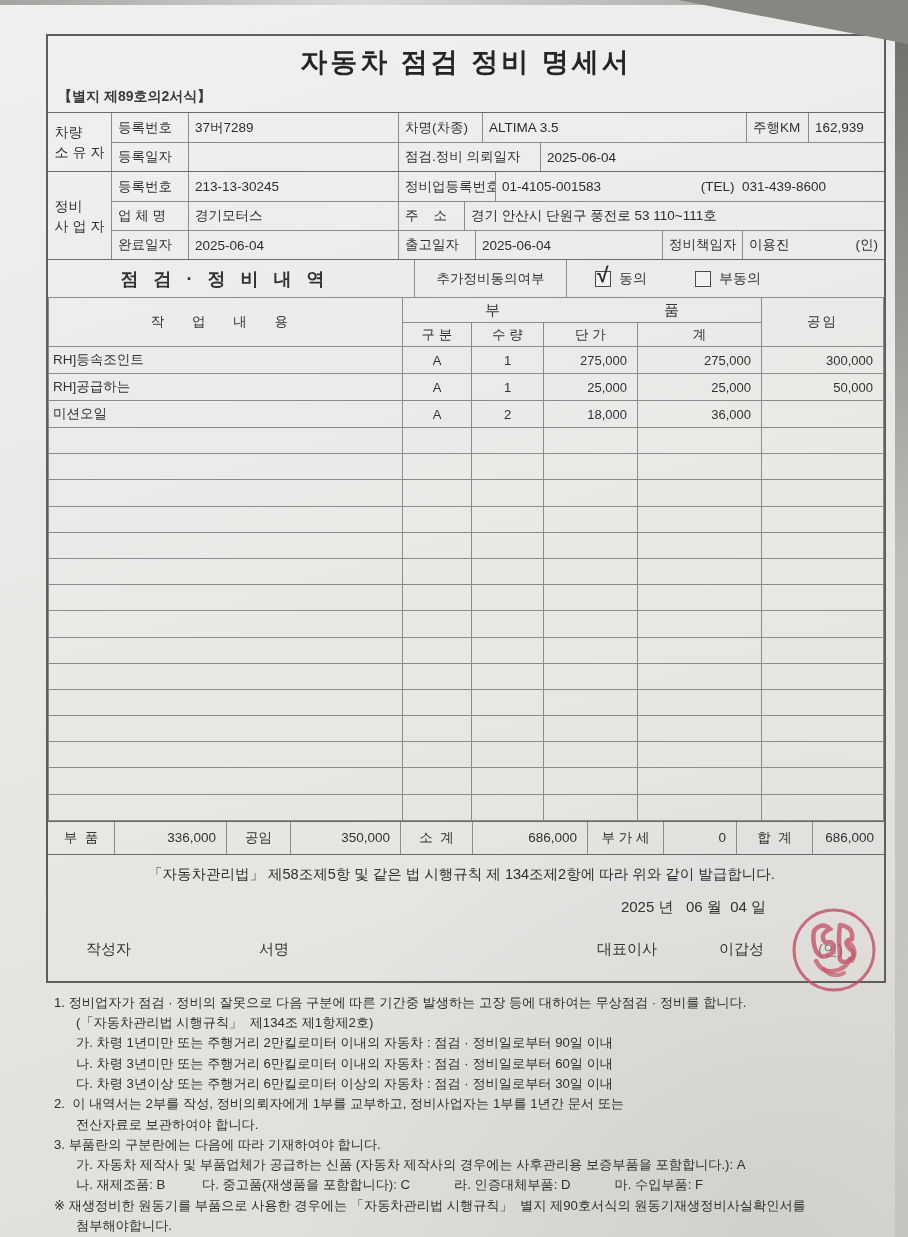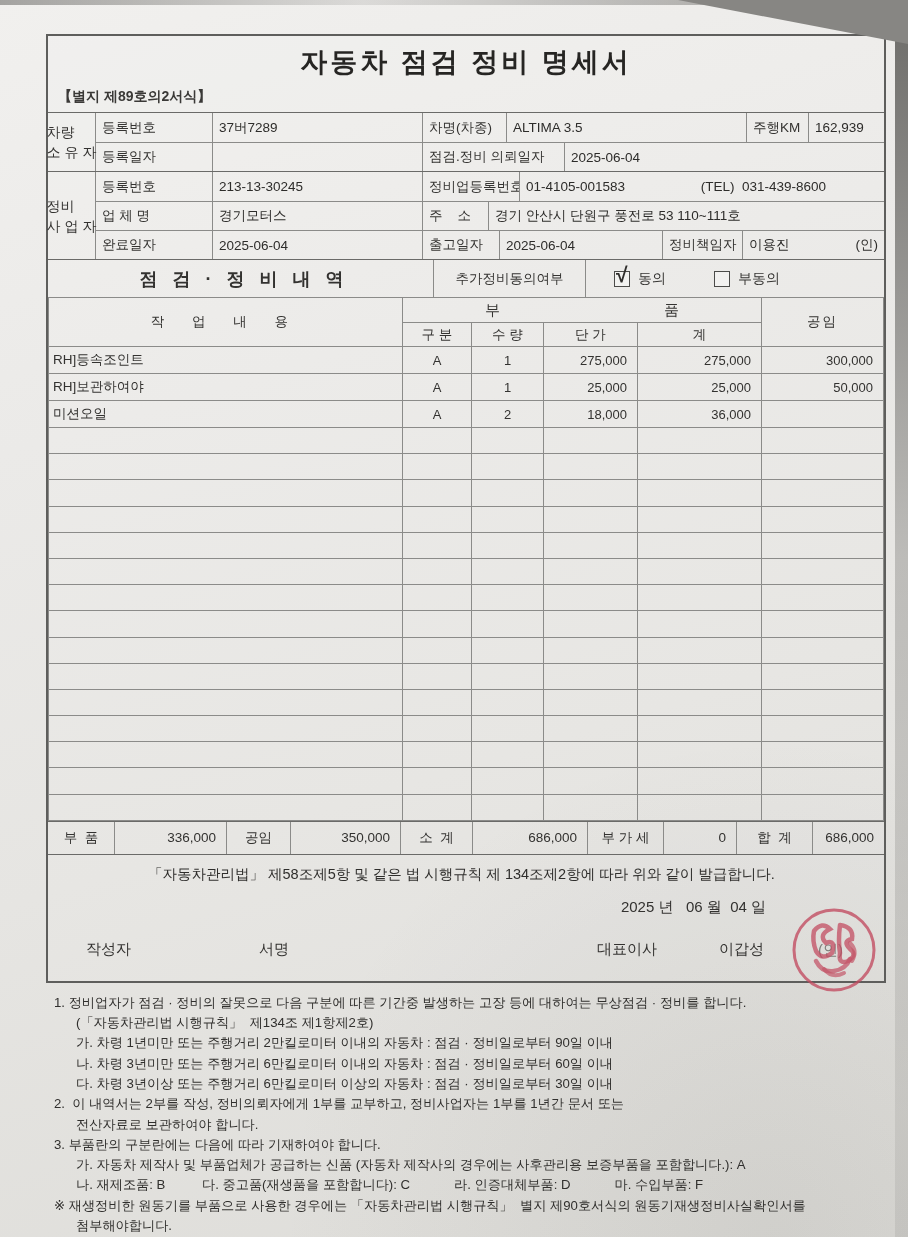--- a/index.html
+++ b/index.html
@@ -32,38 +32,38 @@
   }
   .doc { position:absolute; top:34px; left:46px; width:840px; z-index:2; }
   .doc-box { border:2px solid #5e5e5c; background:rgba(255,255,255,0.06); }
 
   .title-row { height:52px; display:flex; align-items:center; justify-content:center; }
   .doc-title { font-size:27px; font-weight:bold; letter-spacing:3px; color:#262523; }
   .form-code { height:24px; padding-left:10px; font-size:14px; font-weight:bold; color:#3a3937; }
 
   .sec { display:flex; border-top:1.5px solid #6a6a68; }
   .group-cell {
-    width:48px; display:flex; flex-direction:column; align-items:center; justify-content:center;
+    width:64px; display:flex; flex-direction:column; align-items:center; justify-content:center;
     font-size:14px; line-height:20px; border-right:1px solid #8b8b89; white-space:pre;
   }
   .rows { flex:1; display:flex; flex-direction:column; }
   .frow { display:flex; align-items:stretch; }
   .frow + .frow { border-top:1px solid #8b8b89; }
   .h29 { height:29px; }
   .cell { display:flex; align-items:center; font-size:13.5px; padding:0 6px; white-space:pre; overflow:hidden; }
   .cell + .cell { border-left:1px solid #8b8b89; }
   .lbl { color:#343331; }
   .val { color:#2d2c2a; }
   .flex1 { flex:1; }
-  .w76{width:76px;} .w210{width:210px;margin-left:40px;} .w82{width:84px;} .w60{width:62px;} .w74{width:76px;}
+  .w76{width:76px;} .w210{width:210px;} .w82{width:84px;} .w60{width:62px;} .w74{width:76px;}
   .w140{width:142px;} .w95{width:97px;} .w64{width:66px;} .w75{width:77px;} .w80{width:80px;}
   .tel-cell { justify-content:space-between; }
   .manager-cell { justify-content:space-between; }
 
-  .consent-row { display:flex; border-top:1.5px solid #6a6a68; height:38px;padding-left:19px; }
+  .consent-row { display:flex; border-top:1.5px solid #6a6a68; height:38px; }
   .consent-title { width:354px; display:flex; align-items:center; justify-content:center;
     font-size:18px; font-weight:600; letter-spacing:5px; }
   .consent-label { width:152px; display:flex; align-items:center; justify-content:center;
     font-size:13.5px; border-left:1px solid #8b8b89;margin-left:12px; }
   .consent-opts { flex:1; display:flex; align-items:center; gap:14px; padding-left:28px;
     border-left:1px solid #8b8b89; font-size:14px; }
   .chkbox { width:16px; height:16px; border:1.5px solid #4b4b49; position:relative; background:rgba(255,255,255,.35); }
   .chkmark { position:absolute; left:1px; top:-9px; font-size:21px; color:#2e2d2b; font-weight:bold; }
   .opt { display:flex; align-items:center; gap:8px; }
   .opt + .opt { margin-left:34px; }
@@ -222,21 +222,21 @@
       <tbody>
           <tr class="item-row">
             <td class="c-work">RH]등속조인트</td>
             <td class="c-type">A</td>
             <td class="c-qty">1</td>
             <td class="c-unit">275,000</td>
             <td class="c-total">275,000</td>
             <td class="c-labor">300,000</td>
           </tr>
           <tr class="item-row">
-            <td class="c-work">RH]보관하여야</td>
+            <td class="c-work">RH]공급하는</td>
             <td class="c-type">A</td>
             <td class="c-qty">1</td>
             <td class="c-unit">25,000</td>
             <td class="c-total">25,000</td>
             <td class="c-labor">50,000</td>
           </tr>
           <tr class="item-row">
             <td class="c-work">미션오일</td>
             <td class="c-type">A</td>
             <td class="c-qty">2</td>

